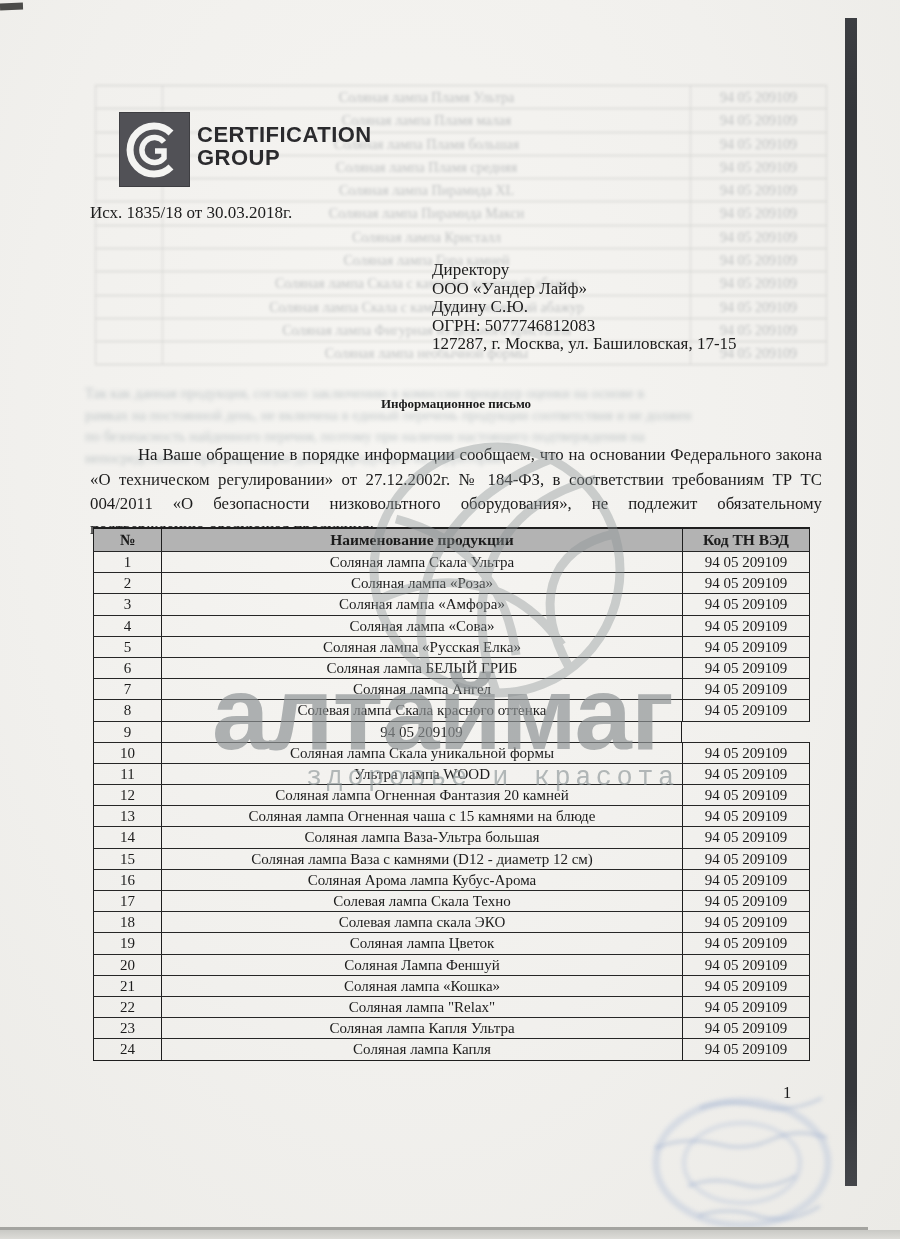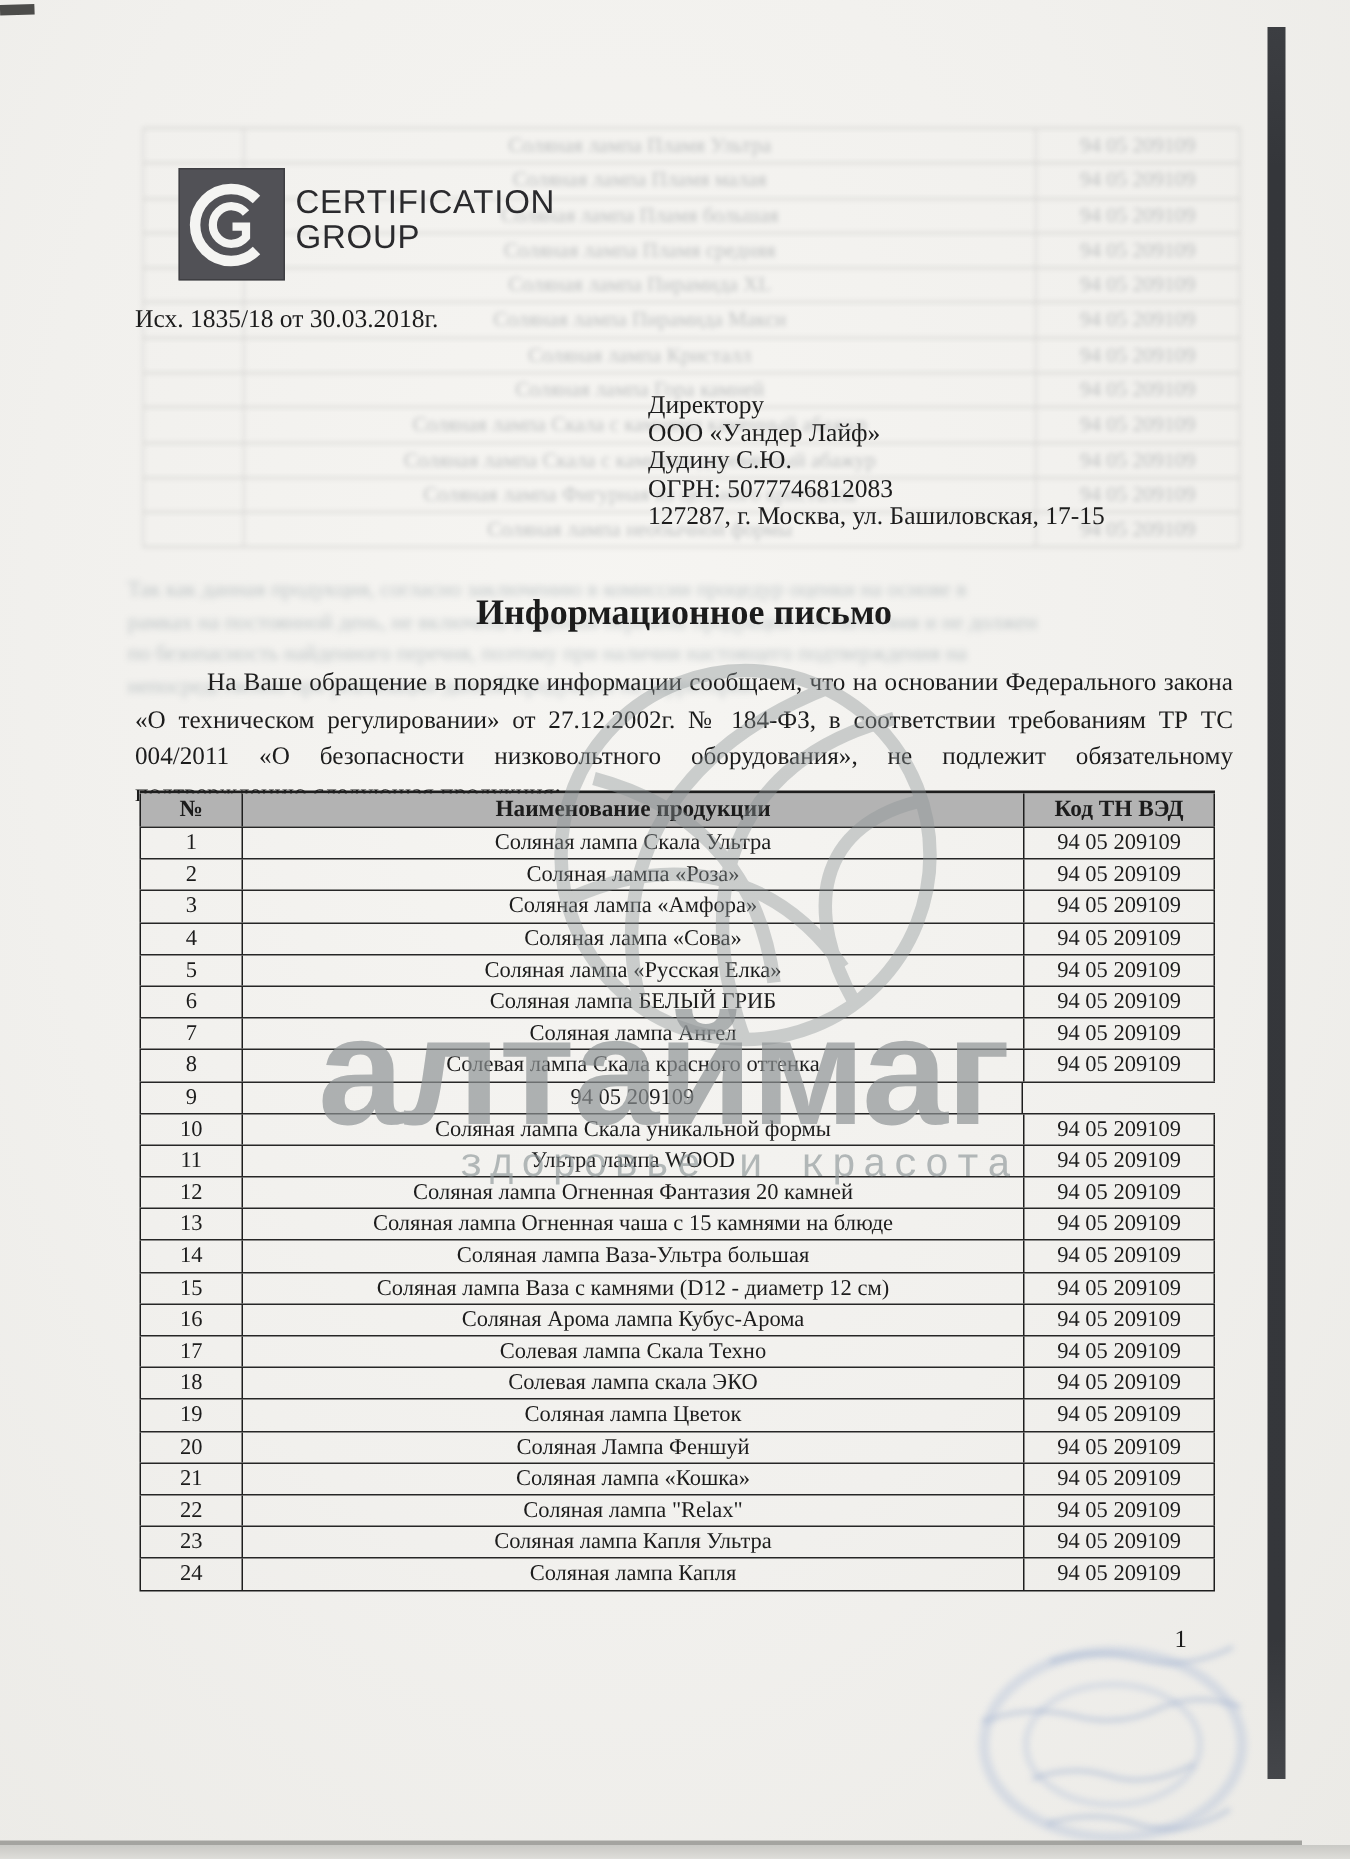--- a/index.html
+++ b/index.html
@@ -22,32 +22,32 @@
   .b-row > div:last-child { border-right:1px solid rgba(120,122,120,.6); }
   .bleed-par {
     position:absolute; left:85px; top:383px; width:748px; z-index:1;
     filter:blur(2px); opacity:.42; color:#77878f;
     font-size:14.5px; line-height:21.5px; text-align:justify;
   }
   
   .logo-square { position:absolute; left:119px; top:112px; width:71px; height:75px; z-index:2; }
   .logo-name {
     position:absolute; left:197px; top:123px; z-index:2;
-    font-family:"Liberation Sans", sans-serif; font-weight:normal;
+    font-family:"Liberation Sans", sans-serif; font-weight:bold;
     font-size:22px; line-height:23px; letter-spacing:.5px; color:#2a2a2d;
   }
   .address {
     position:absolute; left:432px; top:109px; z-index:2;
     font-family:"Liberation Sans", sans-serif; font-size:13.5px; line-height:16.8px; color:#3e3e42;
   }
   .reference { position:absolute; left:90px; top:203px; font-size:17px; z-index:2; }
   .recipient { position:absolute; left:432px; top:225px; font-size:17px; line-height:18.6px; z-index:2;margin-top:36px; }
   
   .title { position:absolute; left:90px; top:396px; width:732px; text-align:center;
-    font-weight:bold; font-size:24px; z-index:2; }
+    font-weight:bold; font-size:13px; z-index:2; }
   .paragraph { position:absolute; left:90px; top:443px; width:732px;
     font-size:16.8px; line-height:24.6px; text-align:justify; text-indent:48px; z-index:2; }
   
   .table { position:absolute; left:93px; top:527px; width:717px; z-index:2;
     border-top:2px solid #1e1e1e; border-bottom:1.5px solid #1e1e1e; }
   .t-head { display:grid; grid-template-columns:68px 521px 128px; height:22px;
     background:#b3b3b3; font-weight:bold; }
   .t-head > div { font-size:15.5px; line-height:21px; text-align:center;
     border-left:1.5px solid #1e1e1e; }
   .t-head > div:last-child { border-right:1.5px solid #1e1e1e; }

